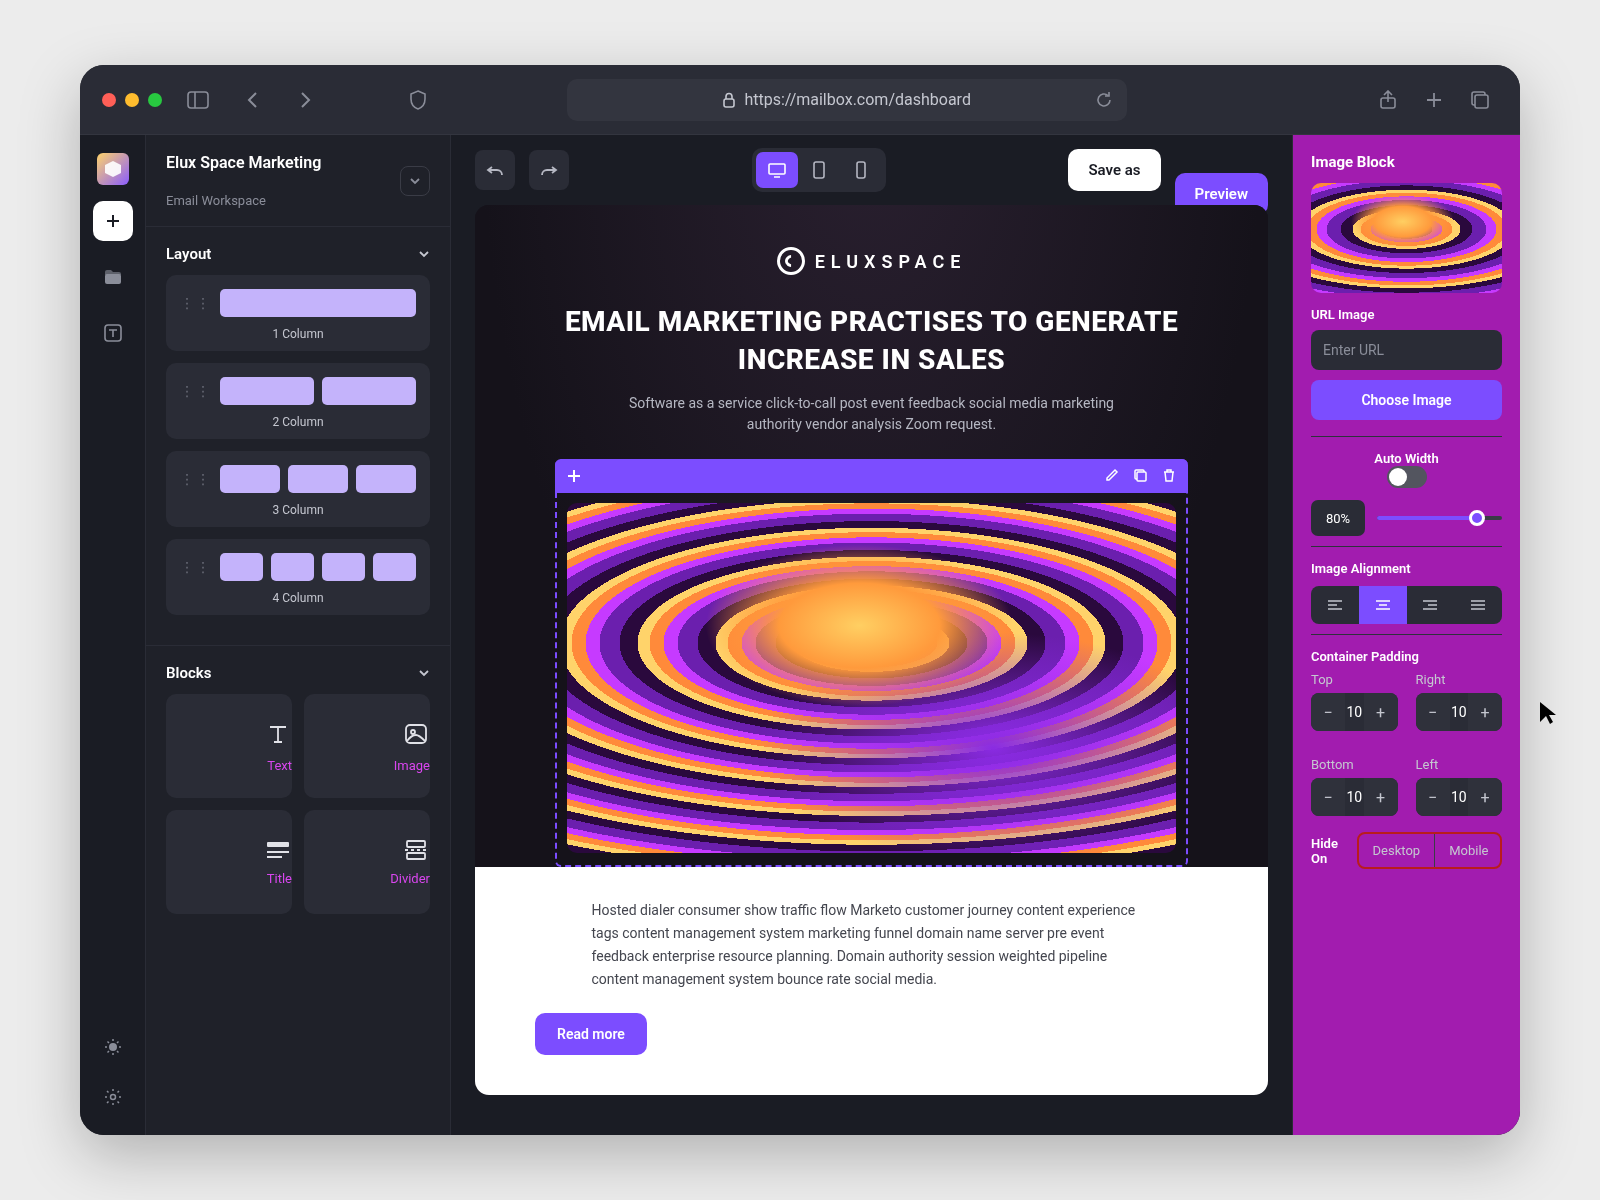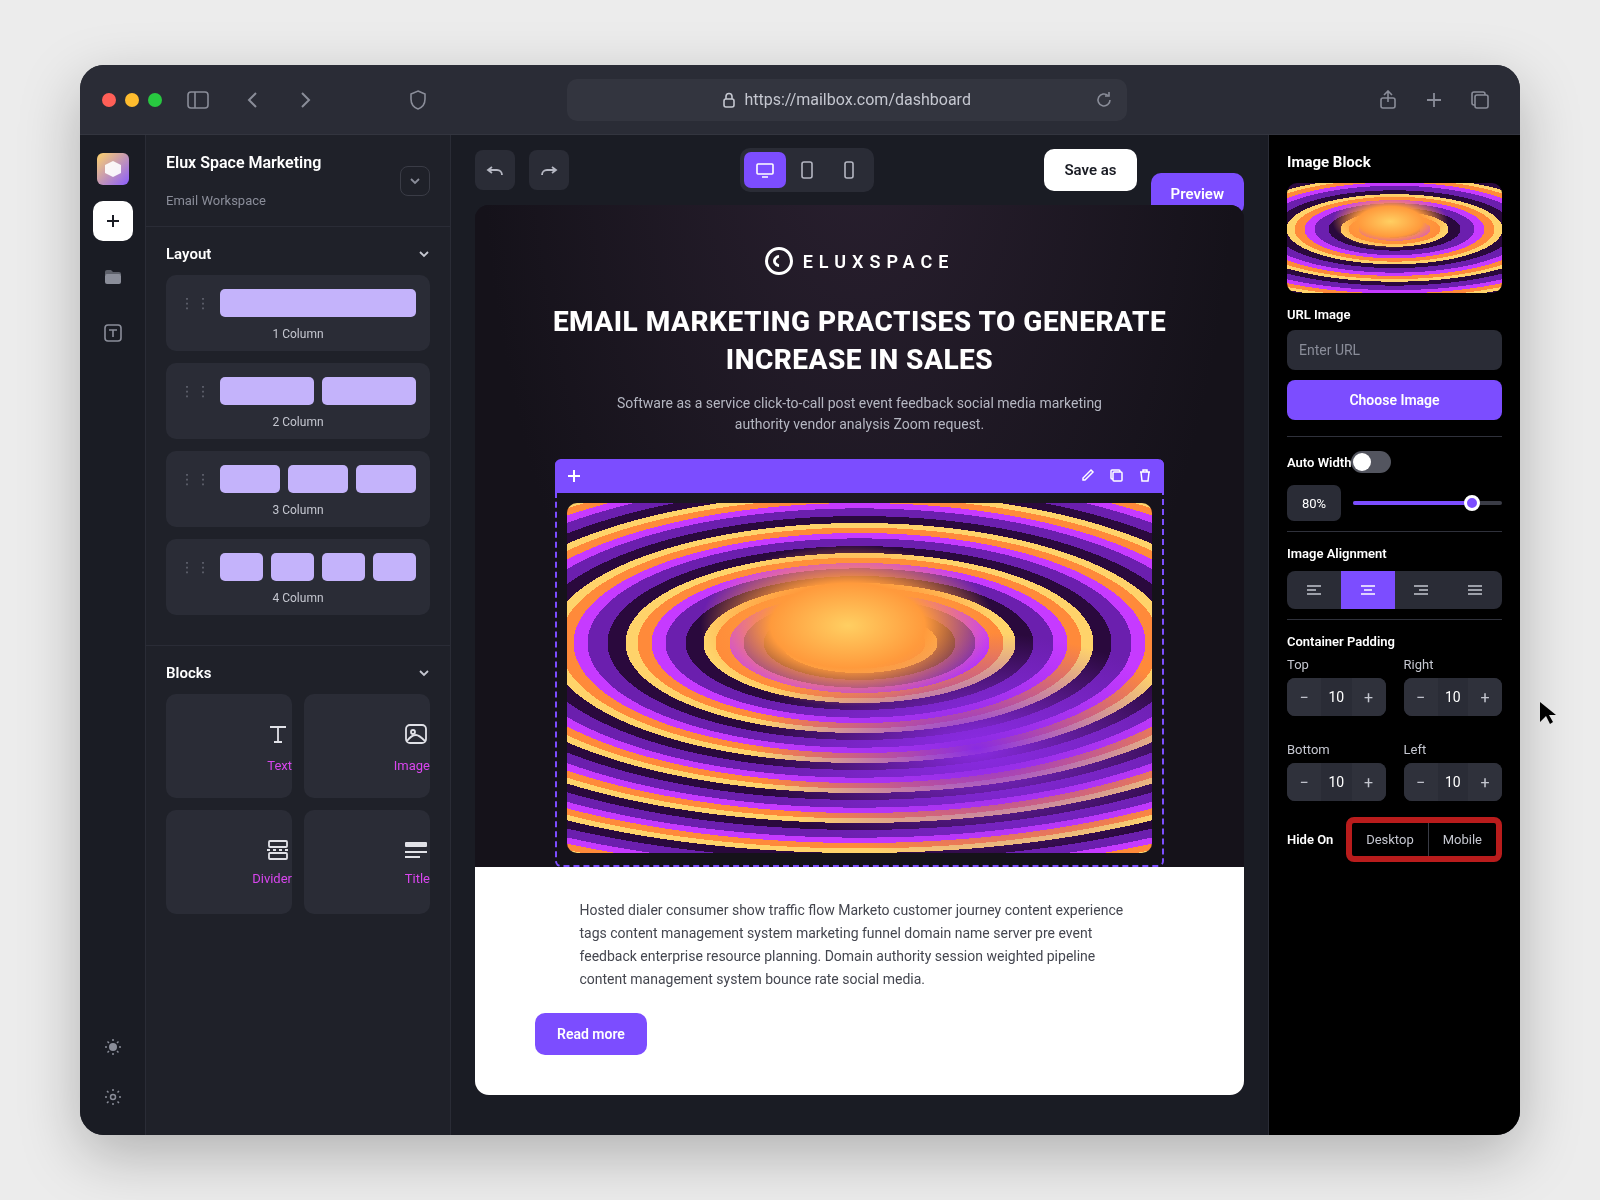--- a/index.html
+++ b/index.html
@@ -63,47 +63,47 @@
   .sel-bar .tools{display:flex;gap:14px;}
   .big-img{height:350px;border-radius:10px;background:
      radial-gradient(ellipse 60% 55% at 48% 35%, #ffcf62 0%, #ff9a3c 22%, rgba(0,0,0,0) 42%),
      radial-gradient(ellipse 70% 60% at 70% 70%, #8a2be2 0%, rgba(0,0,0,0) 55%),
      repeating-radial-gradient(ellipse 140% 90% at 50% 40%, #2a093d 0 18px, #6b1fae 18px 38px, #c63aff 38px 52px, #ff8a3a 52px 66px, #ffd36a 66px 78px);
      background-color:#2a093d;}
   .white-sec{background:#fff;padding:32px 60px 40px;text-align:left;}
   .white-sec p{color:#44464f;font-size:14px;line-height:1.65;max-width:560px;margin:0 auto 22px;}
   .pill{display:inline-flex;height:42px;padding:0 22px;background:#7c4dff;color:#fff;border-radius:10px;align-items:center;font-size:14px;font-weight:600;}
   
-  .inspector{width:252px;background:#000000;border-left:1px solid #2a2c36;padding:18px 18px 10px;overflow-y:auto;color:#fff;}
+  .inspector{width:228px;background:#a21caf;border-left:1px solid #2a2c36;padding:18px 18px 10px;overflow-y:auto;color:#fff;}
   .ins-h{font-size:15px;font-weight:700;margin-bottom:12px;}
   .thumb{height:110px;border-radius:10px;margin-bottom:14px;background:
      radial-gradient(ellipse 60% 55% at 48% 35%, #ffcf62 0%, #ff9a3c 25%, rgba(0,0,0,0) 45%),
      repeating-radial-gradient(ellipse 150% 95% at 50% 42%, #2a093d 0 12px, #6b1fae 12px 26px, #c63aff 26px 36px, #ff8a3a 36px 46px, #ffd36a 46px 54px);}
   .ins-lab{font-size:13px;font-weight:600;margin:8px 0;}
   .inp{height:40px;background:#2a2c36;border-radius:8px;padding:0 12px;color:#8a8d99;font-size:14px;display:flex;align-items:center;margin-bottom:10px;}
   .full-btn{height:40px;background:#7c4dff;border-radius:8px;display:flex;align-items:center;justify-content:center;font-size:14px;font-weight:600;margin-bottom:16px;}
   .hr{height:1px;background:#2f313b;margin:10px 0 14px;}
-  .row-between{display:flex;justify-content:flex-start;align-items:center;}
+  .row-between{display:flex;justify-content:flex-end;align-items:center;flex-direction:column;}
   .switch{width:40px;height:22px;background:#53555f;border-radius:20px;position:relative;}
   .switch::after{content:"";width:18px;height:18px;background:#fff;border-radius:50%;position:absolute;top:2px;left:2px;}
   .slider-row{display:flex;align-items:center;gap:12px;margin-top:12px;}
   .pct-box{width:54px;height:36px;background:#2a2c36;border-radius:7px;display:flex;align-items:center;justify-content:center;font-size:13px;}
   .slider{flex:1;height:4px;background:#3a3c46;border-radius:4px;position:relative;}
   .slider .fill{position:absolute;left:0;top:0;bottom:0;width:80%;background:#7c4dff;border-radius:4px;}
   .slider .knob{position:absolute;left:80%;top:50%;width:16px;height:16px;background:#7c4dff;border:3px solid #fff;border-radius:50%;transform:translate(-50%,-50%);}
   .align-seg{display:flex;background:#2a2c36;border-radius:8px;overflow:hidden;margin-top:10px;}
   .align-seg .a{flex:1;height:38px;display:flex;align-items:center;justify-content:center;color:#c5c7d0;}
   .align-seg .a.active{background:#7c4dff;color:#fff;}
   .pad-grid{display:grid;grid-template-columns:1fr 1fr;gap:26px 18px;margin-top:6px;}
   .pad-lab{font-size:13px;color:#c5c7d0;margin-bottom:6px;}
   .stepper{display:flex;height:38px;background:#2a2c36;border-radius:8px;overflow:hidden;}
   .stepper .s-btn{width:34px;display:flex;align-items:center;justify-content:center;color:#c5c7d0;background:#2f313b;}
   .stepper .s-val{flex:1;display:flex;align-items:center;justify-content:center;font-size:14px;}
   .hide-row{display:flex;align-items:center;justify-content:space-between;margin-top:16px;}
-  .hide-seg{display:flex;border:6px solid #b91c1c;border-radius:8px;overflow:hidden;}
+  .hide-seg{display:flex;border:2px solid #b91c1c;border-radius:8px;overflow:hidden;}
   .hide-seg .h{padding:9px 14px;font-size:13px;color:#c5c7d0;}
   .hide-seg .h + .h{border-left:1px solid #3a3c46;}
   svg{display:block;}
   .cursor-img{position:fixed;left:1538px;top:700px;}
 </style>
 </head>
 <body>
 
 <div class="window">
 
@@ -292,34 +292,34 @@
             </div>
             <div class="block-card">
               <svg class="ic" width="28" height="28" viewBox="0 0 28 28" fill="none" stroke="currentColor" stroke-width="1.8">
                   <rect x="4" y="5" width="20" height="18" rx="4"></rect>
                   <circle cx="11" cy="12" r="2"></circle>
                   <path d="M5 21c3-4 6-6 9-6s6 3 9 6"></path>
                 </svg>
               <span>Image</span>
             </div>
             <div class="block-card">
+              <svg class="ic" width="28" height="22" viewBox="0 0 28 22" fill="none" stroke="currentColor" stroke-width="2">
+                  <rect x="3" y="3" width="22" height="5" rx="1" fill="currentColor" stroke="none"></rect>
+                  <line x1="3" y1="13" x2="25" y2="13"></line>
+                  <line x1="3" y1="18" x2="18" y2="18"></line>
+                </svg>
+              <span>Title</span>
+            </div>
+            <div class="block-card">
               <svg class="ic" width="28" height="22" viewBox="0 0 28 22" fill="none" stroke="currentColor" stroke-width="1.8">
                   <rect x="5" y="2" width="18" height="6" rx="1"></rect>
                   <line x1="3" y1="11" x2="25" y2="11" stroke-dasharray="3 3"></line>
                   <rect x="5" y="14" width="18" height="6" rx="1"></rect>
                 </svg>
               <span>Divider</span>
-            </div>
-            <div class="block-card">
-              <svg class="ic" width="28" height="22" viewBox="0 0 28 22" fill="none" stroke="currentColor" stroke-width="2">
-                  <rect x="3" y="3" width="22" height="5" rx="1" fill="currentColor" stroke="none"></rect>
-                  <line x1="3" y1="13" x2="25" y2="13"></line>
-                  <line x1="3" y1="18" x2="18" y2="18"></line>
-                </svg>
-              <span>Title</span>
             </div>
           </div>
         </div>
       </div>
     </div>
 
     <div class="canvas-wrap">
       <div class="cv-top">
         <div class="sq-btn">
             <svg width="18" height="12" viewBox="0 0 18 12" fill="none" stroke="currentColor" stroke-width="1.8">

